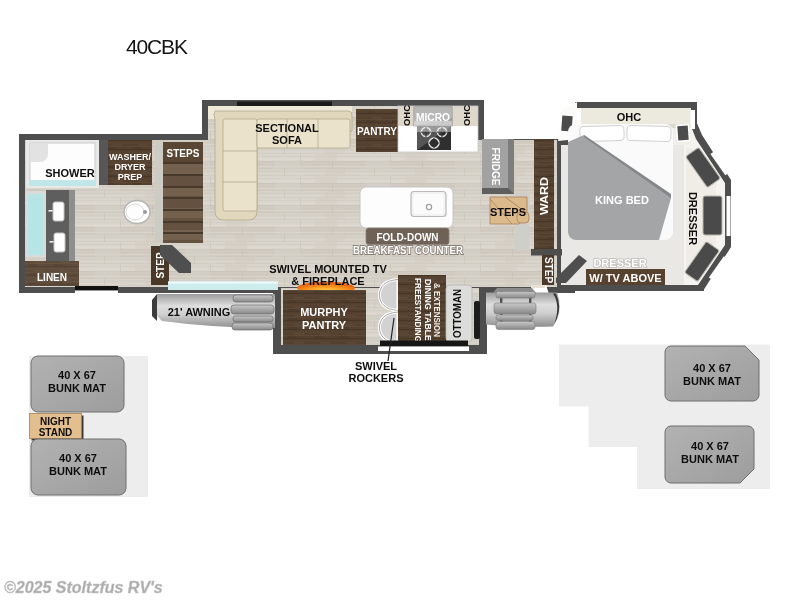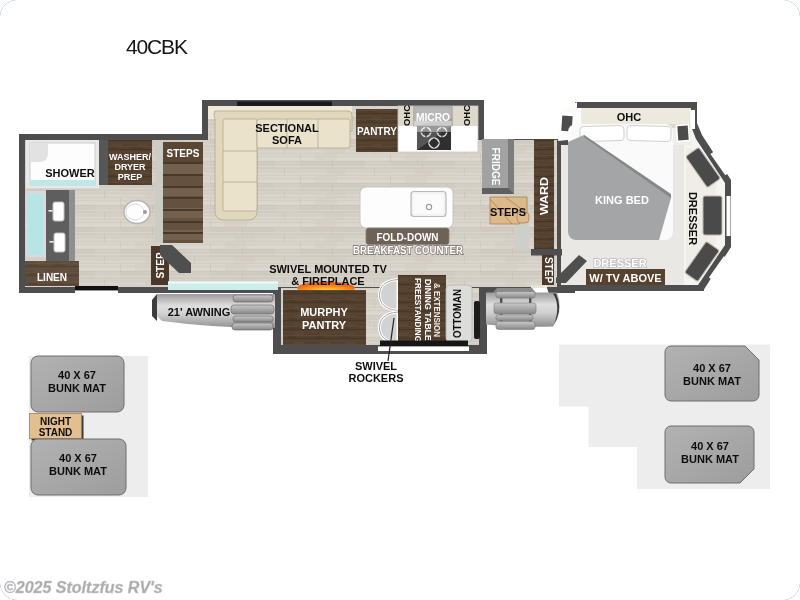--- a/index.html
+++ b/index.html
@@ -1,16 +1,16 @@
 <!DOCTYPE html>
 <html><head>
 <meta charset="utf-8">
 <style>
 html,body{margin:0;padding:0;background:#fff;}
-#page{position:relative;width:800px;height:600px;background:#0369a1;overflow:hidden;border-radius:17px;}
+#page{position:relative;width:800px;height:600px;background:#0369a1;overflow:hidden;}
 text{font-family:"Liberation Sans",sans-serif;}
 .b11{font-weight:bold;font-size:11px;fill:#0d0d0d;}
 .b10{font-weight:bold;font-size:10px;fill:#0d0d0d;}
 .w11{font-weight:bold;font-size:11px;fill:#fff;}
 .w10{font-weight:bold;font-size:10px;fill:#fff;}
 .dt1{font-weight:bold;font-size:9.3px;fill:#fff;}
 .dt2{font-weight:bold;font-size:8.2px;fill:#f3efe9;}
 .w9{font-weight:bold;font-size:9px;fill:#fff;}
 .b95{font-weight:bold;font-size:9.5px;fill:#0d0d0d;}
 </style>

